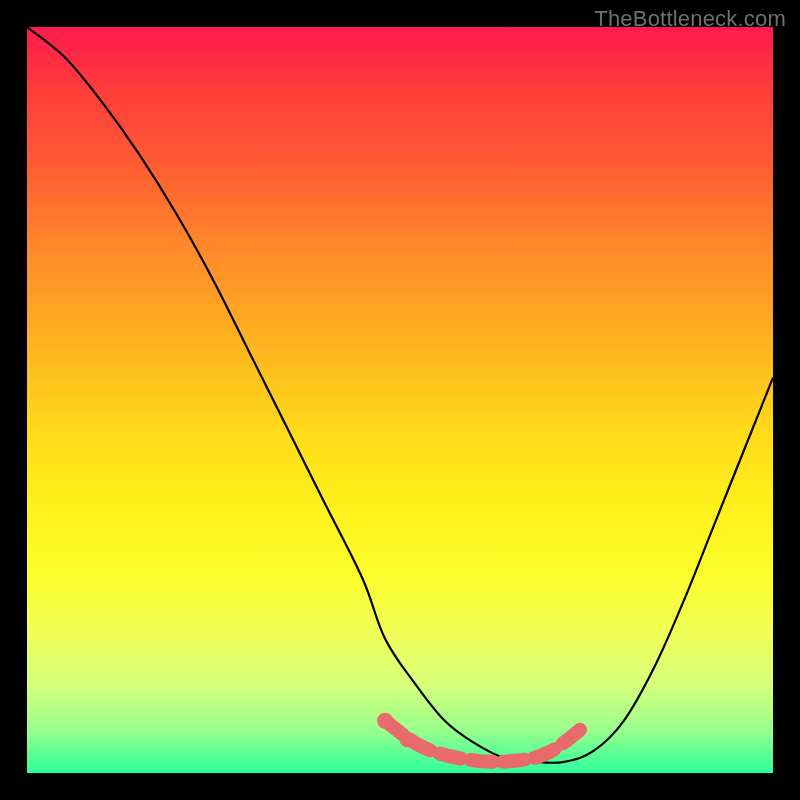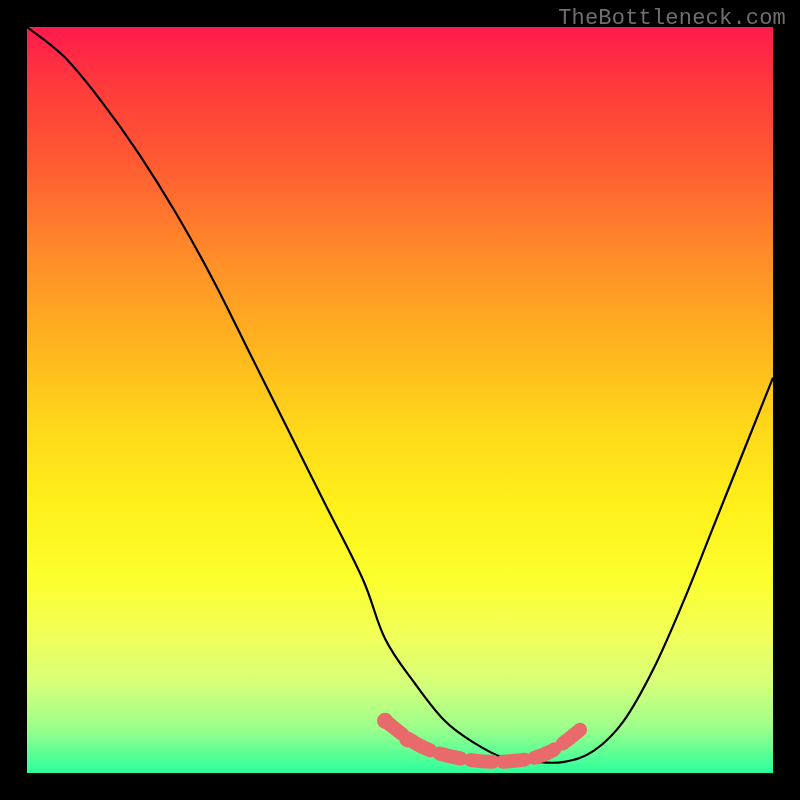--- a/index.html
+++ b/index.html
@@ -36,21 +36,21 @@
       #f0ff5c 82%,
       #d6ff7a 88%,
       #9cff8c 94%,
       #2cff9c 100%
     );
   }
   .watermark {
     position: absolute;
     top: 6px;
     right: 14px;
-    font-family: Liberation Mono, monospace;
+    font-family: Liberation Sans, sans-serif;
     font-size: 22px;
     color: #6f6f6f;
     letter-spacing: 0.2px;
     user-select: none;
   }
   svg.curve {
     position: absolute;
     left: 0;
     top: 0;
     width: 746px;

